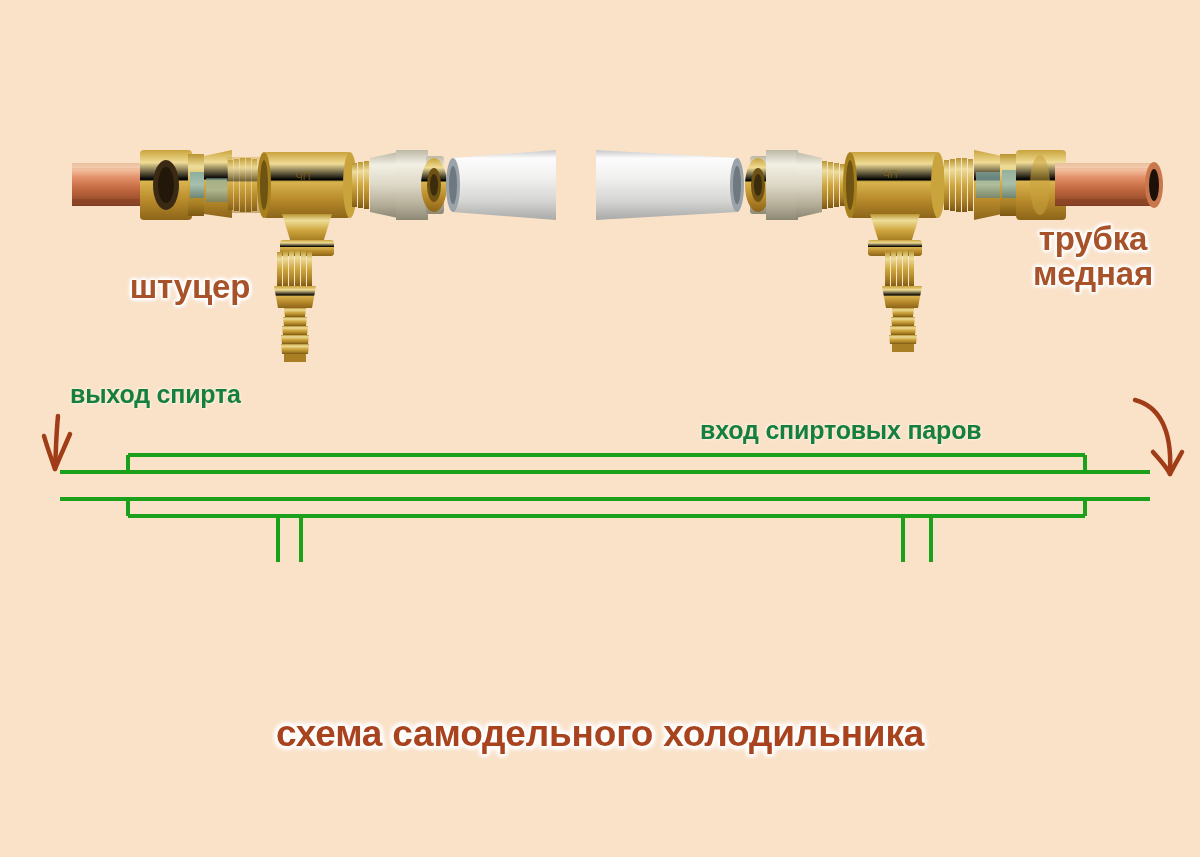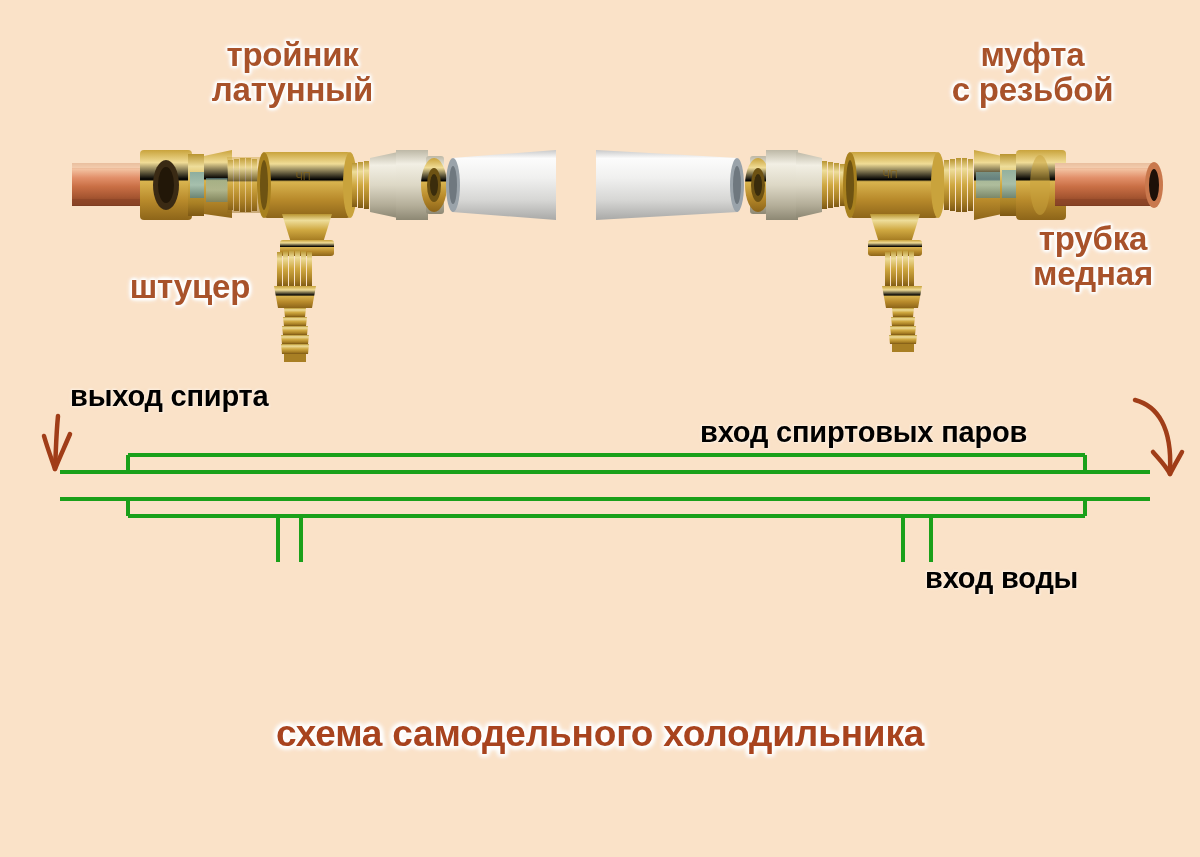--- a/index.html
+++ b/index.html
@@ -31,22 +31,22 @@
   }
   .part-lbl {
     color: #a8522a;
     font-size: 33px;
     text-align: center;
     text-shadow:
       0 0 6px #fff, 0 0 6px #fff, 0 0 5px #fff, 0 0 4px #fff,
       1px 1px 3px #fff, -1px -1px 3px #fff, 1px -1px 3px #fff, -1px 1px 3px #fff;
   }
   .flow-lbl {
-    color: #000000;
-    font-size: 29px;
+    color: #15803d;
+    font-size: 25px;
     text-shadow:
       0 0 5px #fae2c8, 0 0 4px #fae2c8, 1px 1px 2px #fff, -1px -1px 2px #fff;
   }
   .caption-lbl {
     color: #a8431e;
     font-size: 37px;
     text-align: center;
     text-shadow:
       0 0 8px #fff, 0 0 7px #fff, 0 0 6px #fff, 0 0 5px #fff,
       2px 2px 4px #fff, -2px -2px 4px #fff, 2px -2px 4px #fff, -2px 2px 4px #fff;
@@ -259,25 +259,21 @@
 
     <g>
       <rect x="1055" y="163" width="100" height="43" fill="url(#copper)"></rect>
       <rect x="1055" y="163" width="100" height="5" fill="#f6d2b4" opacity=".8"></rect>
       <rect x="1055" y="199" width="100" height="6" fill="#8b4526" opacity=".7"></rect>
       <ellipse cx="1154" cy="185" rx="9" ry="23" fill="#c9784d"></ellipse>
       <ellipse cx="1154" cy="185" rx="5" ry="16" fill="#1d1008"></ellipse>
     </g>
   </svg>
 
-  <div class="lbl part-lbl" style="left:195px; top:38px; width:195px;">тройник
-латунный</div>
-
-  <div class="lbl part-lbl" style="left:930px; top:38px; width:205px;">муфта
-с резьбой</div>
+
 
 
   <div class="lbl part-lbl" style="left:110px; top:270px; width:160px;">штуцер</div>
 
   <div class="lbl part-lbl" style="left:1008px; top:222px; width:170px;">трубка
 медная</div>
 
   <svg id="schematic" width="1200" height="857" viewBox="0 0 1200 857">
 
     <g stroke="#1aa01a" stroke-width="4" fill="none" stroke-linecap="butt">
@@ -310,17 +306,16 @@
       <path d="M1153,452 C1160,460 1166,466 1170,474"></path>
       <path d="M1182,452 C1177,461 1173,468 1170,474"></path>
     </g>
   </svg>
 
   <div class="lbl flow-lbl" style="left:70px; top:381px;">выход спирта</div>
 
   <div class="lbl flow-lbl" style="left:700px; top:381px;margin-top:36px;">вход спиртовых паров</div>
 
 
-  <div class="lbl flow-lbl" style="left:925px; top:563px;">вход воды</div>
 
   <div class="lbl caption-lbl" style="left:185px; top:686px; width:830px;">схема самодельного холодильника</div>
 
 </div>
 
 </body></html>

